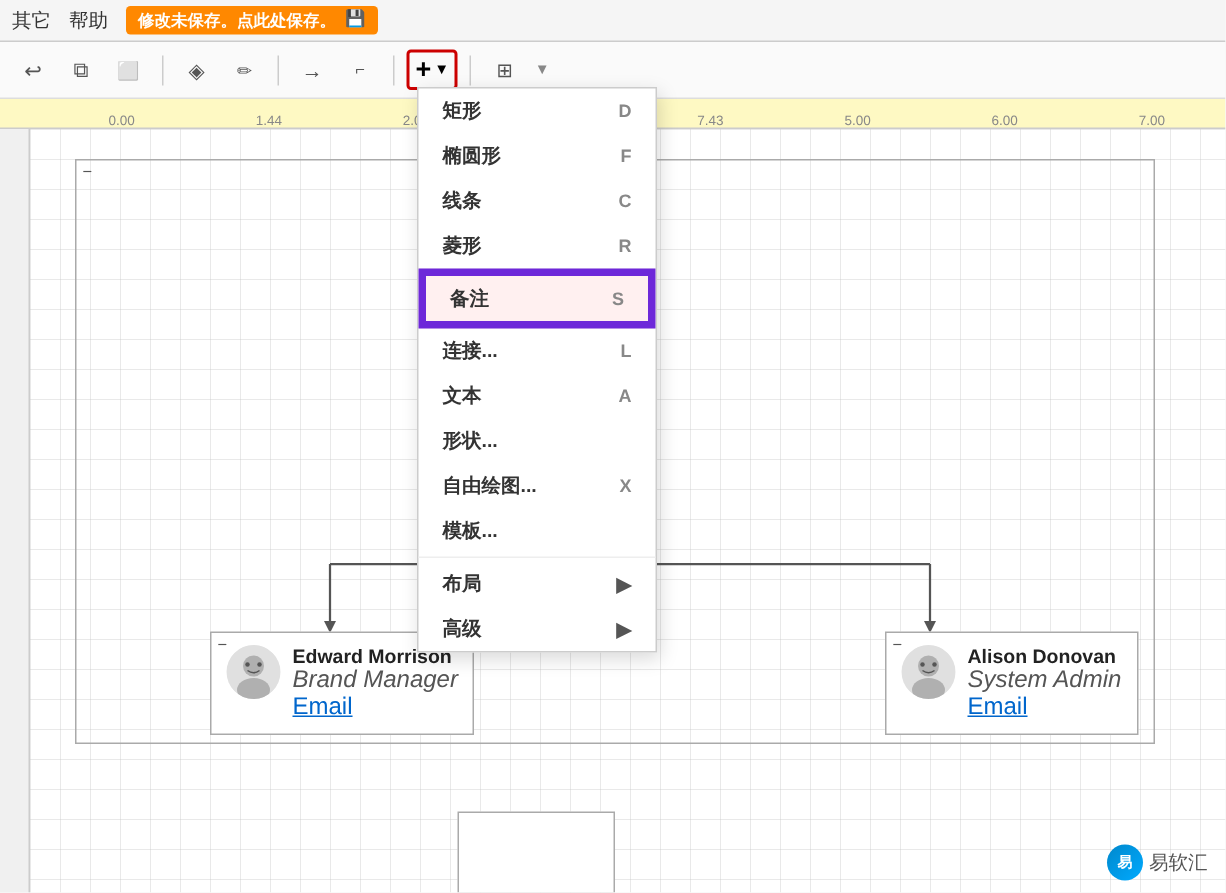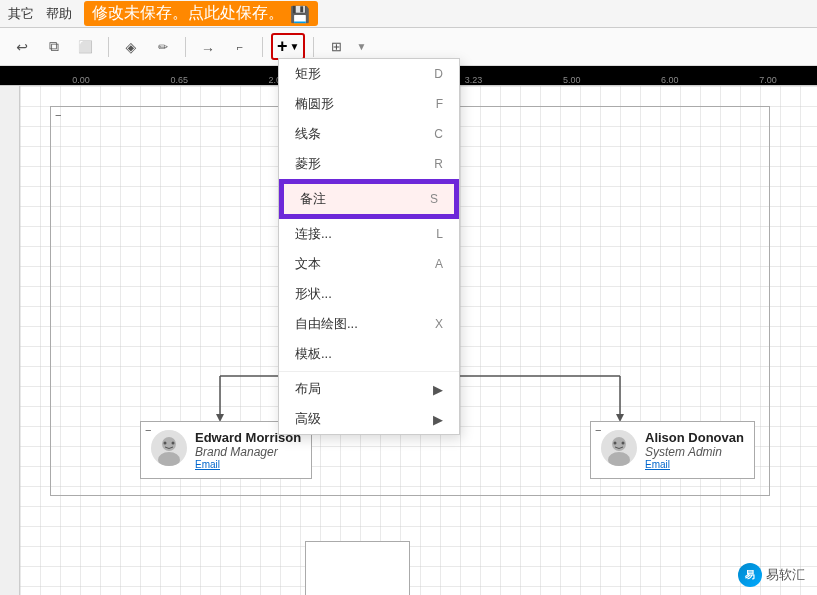--- a/index.html
+++ b/index.html
@@ -30,24 +30,25 @@
     }
     .top-bar-menu span {
       cursor: pointer;
       color: #333;
     }
     .top-bar-unsaved {
       background: #ff8800;
       color: white;
       padding: 2px 8px;
       border-radius: 3px;
-      font-size: 16px;
-      display: flex;
-      align-items: flex-end;
+      font-size: 11px;
+      display: flex;
+      align-items: flex-start;
       gap: 6px;
+      font-weight: bold;
     }
 
     
     .toolbar {
       height: 38px;
       background: #fafafa;
       border-bottom: 1px solid #ddd;
       display: flex;
       align-items: center;
       padding: 0 8px;
@@ -67,21 +68,21 @@
       background: transparent;
     }
     .toolbar-separator {
       width: 1px;
       height: 20px;
       background: #ccc;
       margin: 0 4px;
     }
     .ruler-top {
       height: 20px;
-      background: #000000;
+      background: #fef9c3;
       border-bottom: 1px solid #ccc;
       display: flex;
       align-items: flex-end;
       padding-left: 32px;
       overflow: hidden;
     }
     .ruler-numbers {
       display: flex;
       flex: 1;
       font-size: 9px;
@@ -144,25 +145,25 @@
     .person-info {
       flex: 1;
     }
     .person-name {
       font-weight: bold;
       font-size: 13px;
       color: #222;
     }
     .person-role {
       font-style: italic;
-      font-size: 12px;
+      font-size: 16px;
       color: #555;
     }
     .person-email {
-      font-size: 10px;
+      font-size: 16px;
       color: #0066cc;
       text-decoration: underline;
       cursor: pointer;
     }
 
     
     .top-rect {
       position: absolute;
       border: 1px solid #aaa;
       background: white;
@@ -173,26 +174,27 @@
       position: absolute;
       border: 1px solid #aaa;
       background: white;
     }
 
     
     .dropdown-menu {
       position: absolute;
       top: 58px;
       left: 278px;
-      width: 182px;
+      width: 160px;
       background: white;
       border: 1px solid #ccc;
       box-shadow: 2px 4px 12px rgba(0,0,0,0.15);
       z-index: 100;
       font-size: 13px;
+      font-weight: bold;
     }
     .menu-item {
       display: flex;
       align-items: center;
       justify-content: space-between;
       padding: 6px 16px;
       cursor: pointer;
       color: #333;
     }
     .menu-item.highlighted {
@@ -273,24 +275,24 @@
     <span style="font-size:10px;">▼</span>
   </div>
   <div class="toolbar-separator"></div>
   <div class="toolbar-btn" style="font-size:13px;">⊞</div>
   <span style="font-size:10px;color:#888;margin-left:2px;">▼</span>
 </div>
 
 <div class="ruler-top">
   <div class="ruler-numbers">
     <div class="ruler-mark">0.00</div>
-    <div class="ruler-mark">0.65</div>
+    <div class="ruler-mark">1.44</div>
     <div class="ruler-mark">2.00</div>
     <div class="ruler-mark">3.00</div>
-    <div class="ruler-mark">3.23</div>
+    <div class="ruler-mark">7.43</div>
     <div class="ruler-mark">5.00</div>
     <div class="ruler-mark">6.00</div>
     <div class="ruler-mark">7.00</div>
   </div>
 </div>
 
 <div class="canvas-wrapper">
   <div class="ruler-left"></div>
   <div class="canvas">
 

